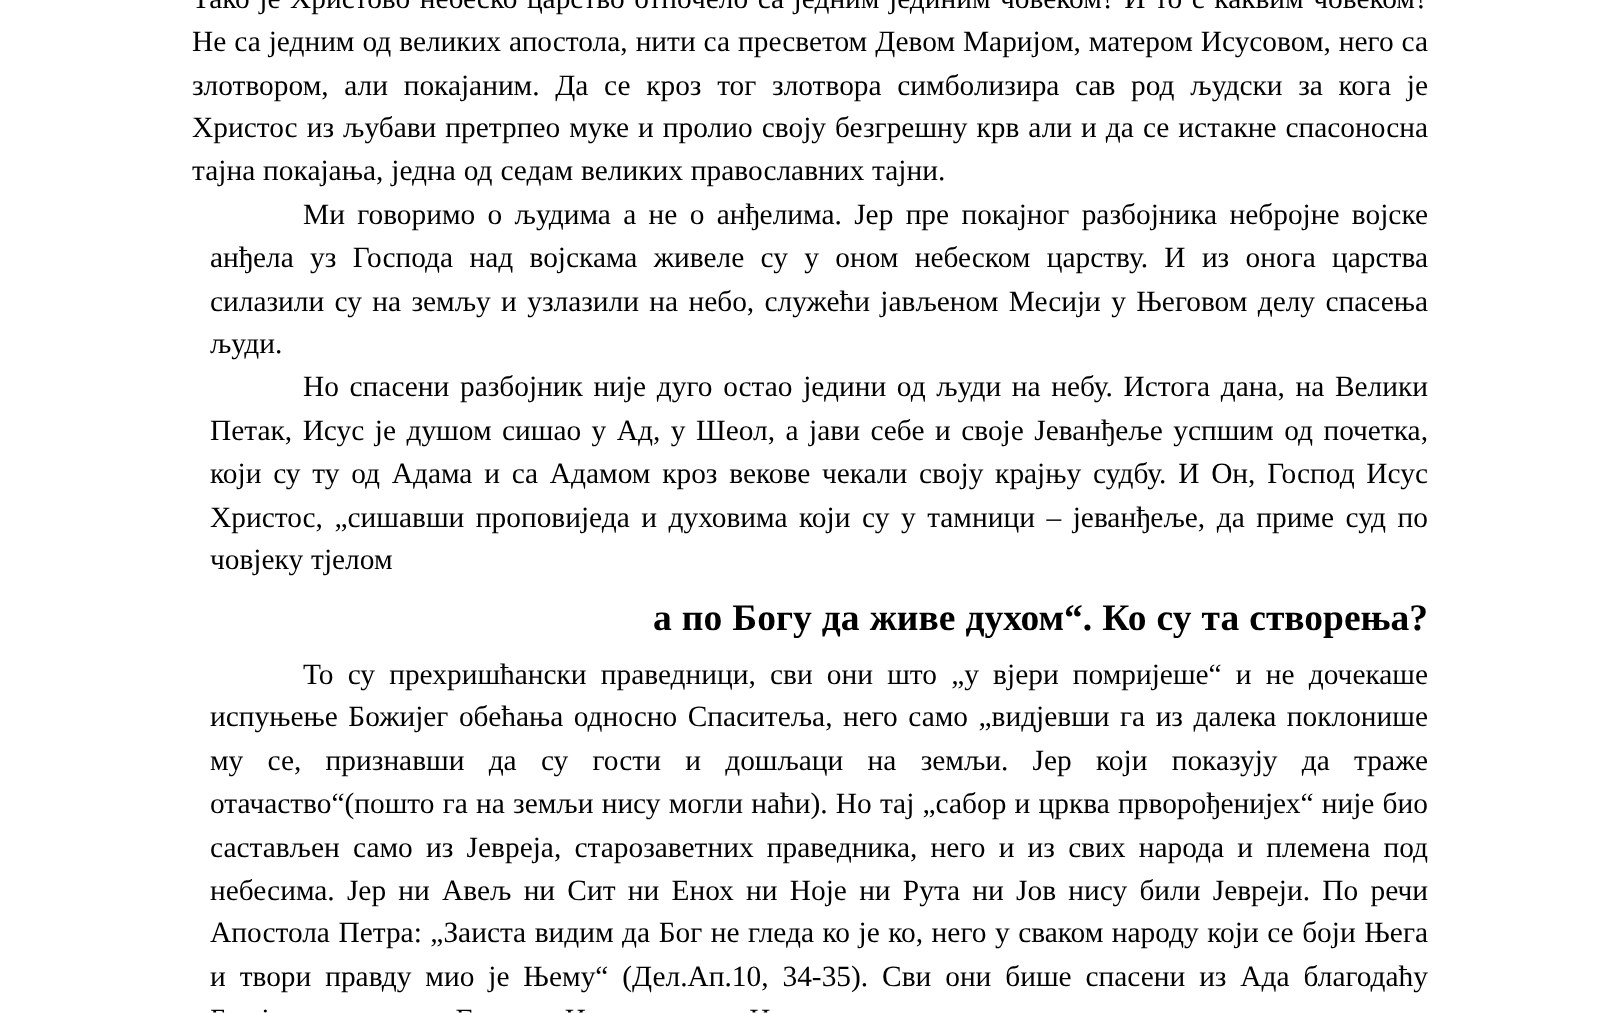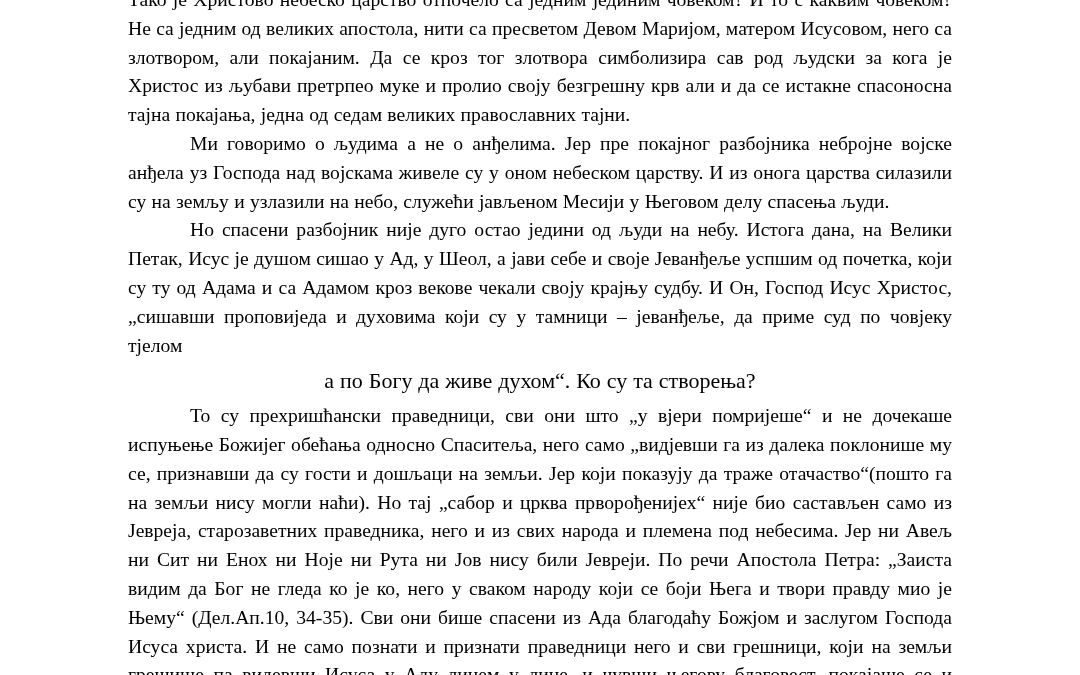--- a/index.html
+++ b/index.html
@@ -30,26 +30,28 @@
     margin: 0;
     font-size: 19.6px;
     line-height: 1.47;
     text-align: justify;
     text-justify: inter-word;
     hyphens: none;
     word-spacing: 0.02em;
   }
   p.indent {
     text-indent: 62px;
+    margin-left: 12px;
   }
   .quote-line {
     margin: 0;
-    font-size: 22px;
+    font-size: 25px;
     line-height: 1.9;
-    text-align: center;
+    text-align: right;
+    font-weight: bold;
   }
 </style>
 </head>
 <body>
 
 <div class="page">
   <div class="doc-body">
     <p class="para">Тако је Христово небеско царство отпочело са једним јединим човеком? И то с каквим човеком? Не са једним од великих апостола, нити са пресветом  Девом Маријом, матером Исусовом, него са злотвором, али покајаним. Да се кроз тог злотвора симболизира сав род људски за кога је Христос из љубави претрпео муке и пролио своју безгрешну крв али и да се истакне спасоносна тајна покајања, једна од седам великих православних тајни.</p>
     <p class="para indent">Ми говоримо о људима а не о анђелима. Јер пре покајног разбојника небројне војске анђела уз Господа над војскама живеле су у оном небеском царству. И из онога царства силазили су на земљу и узлазили на небо, служећи јављеном Месији у Његовом делу спасења људи.</p>
     <p class="para indent">Но спасени разбојник није дуго остао једини од људи на небу. Истога дана, на Велики Петак, Исус је душом сишао у Ад, у Шеол, а јави себе и своје Јеванђеље успшим од почетка, који су ту од  Адама и са Адамом кроз векове чекали своју крајњу судбу. И Он, Господ Исус Христос, „сишавши проповиједа и духовима који су у тамници – јеванђеље, да приме суд по човјеку тјелом</p>

